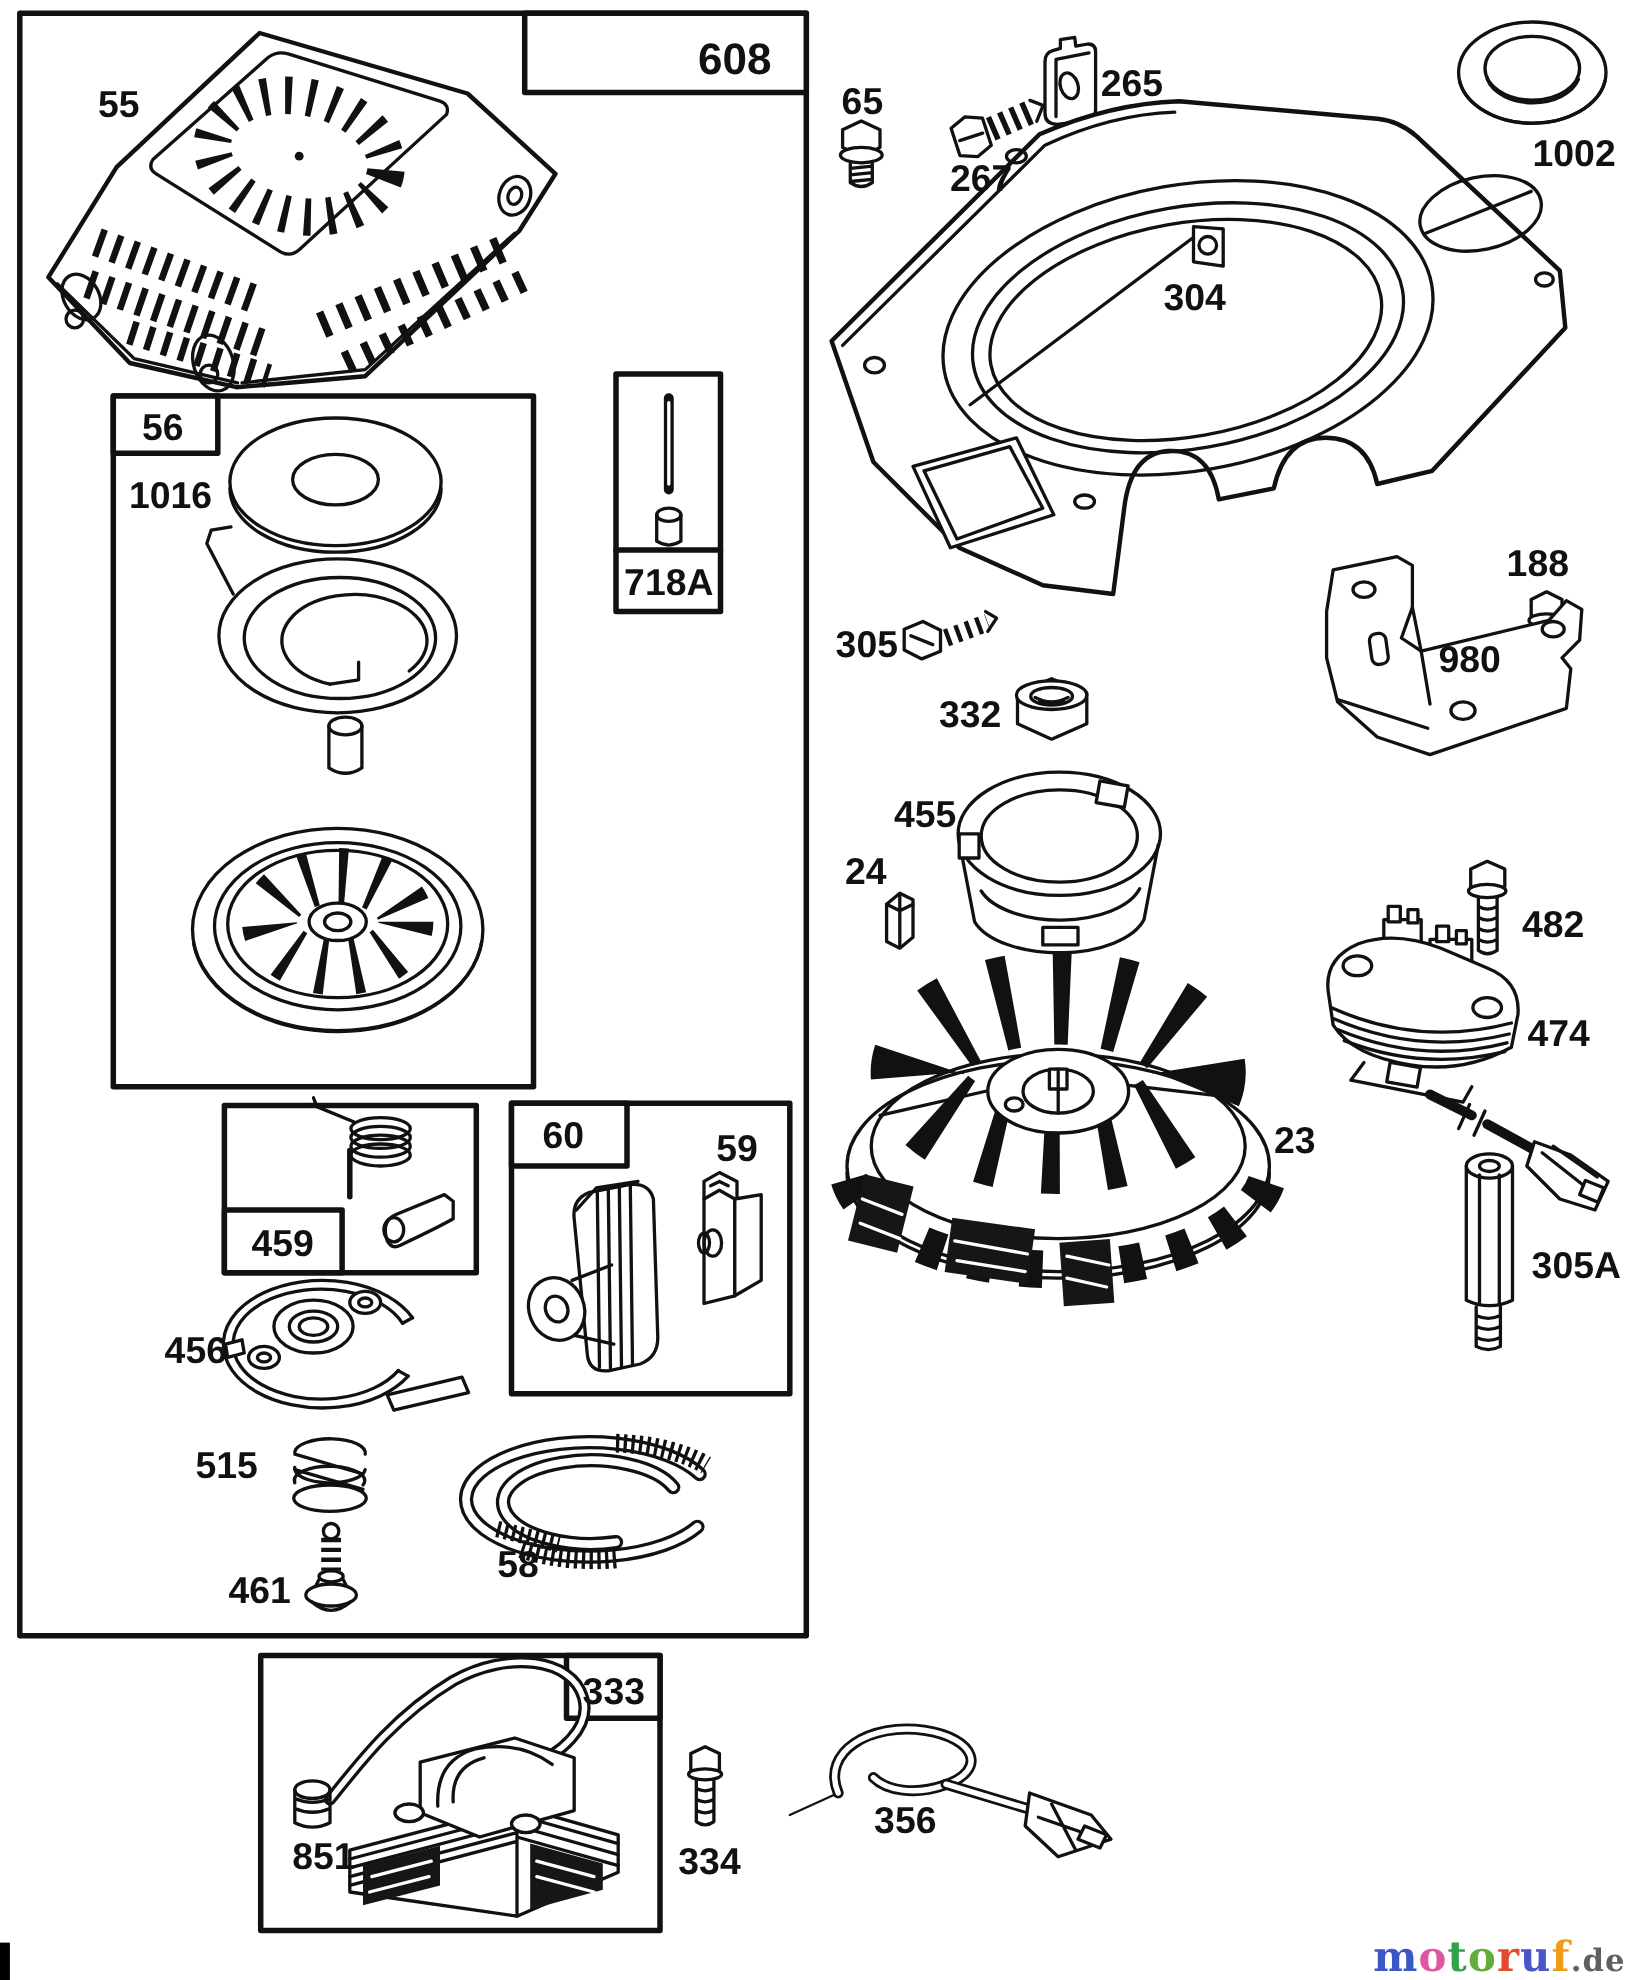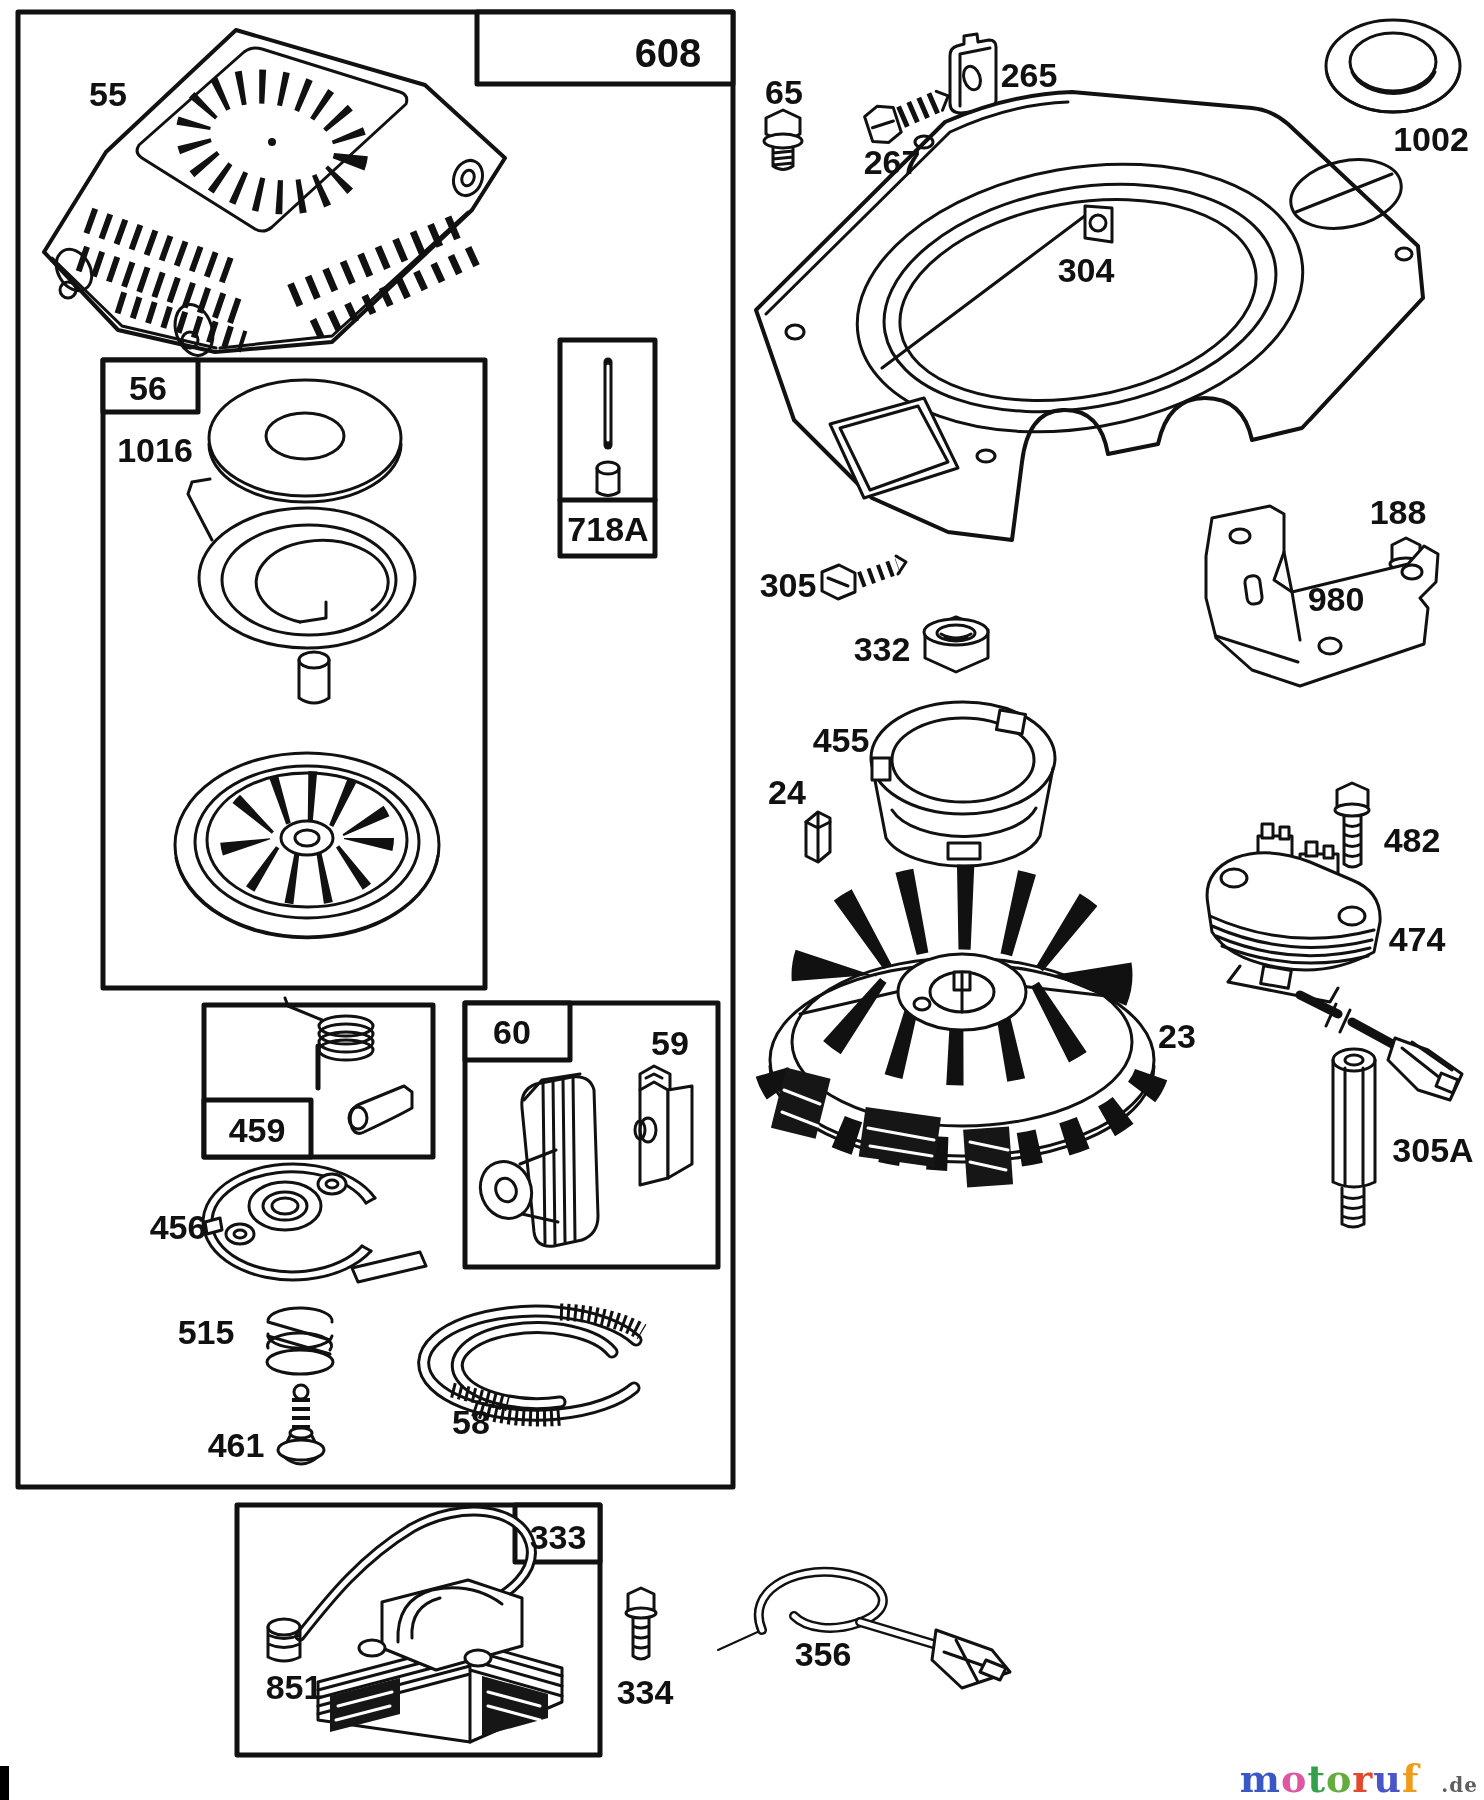--- a/index.html
+++ b/index.html
@@ -3,21 +3,21 @@
 <meta charset="utf-8">
 <style>
   html,body{margin:0;padding:0;background:#fff;}
   body{width:1484px;height:1800px;position:relative;font-family:"Liberation Sans",sans-serif;overflow:hidden;}
   .stage{position:absolute;left:0;top:0;width:1484px;height:1800px;}
   svg{display:block;}
   .lbl{font:700 34px "Liberation Sans",sans-serif;fill:#111;}
   .lbl.big{font-size:40px;}
   .logo{position:absolute;right:6px;bottom:2px;font-family:"DejaVu Serif",serif;font-weight:700;
         font-size:38px;line-height:1;letter-spacing:1px;cursor:pointer;}
-  .logo .de{font-size:20px;color:#5f5f5f;margin-left:22px;}
+  .logo .de{font-size:28px;color:#5f5f5f;}
   .scan-mark{position:absolute;left:0;bottom:0;width:9px;height:34px;background:#000;}
 </style>
 </head>
 <body>
 
 <div class="stage">
 <svg width="1484" height="1800" viewBox="0 0 1484 1800">
   <g fill="none" stroke="#111" stroke-width="3" stroke-linejoin="round" stroke-linecap="round">
 
     <rect x="18" y="12" width="715" height="1475" fill="none" stroke-width="5"></rect>

